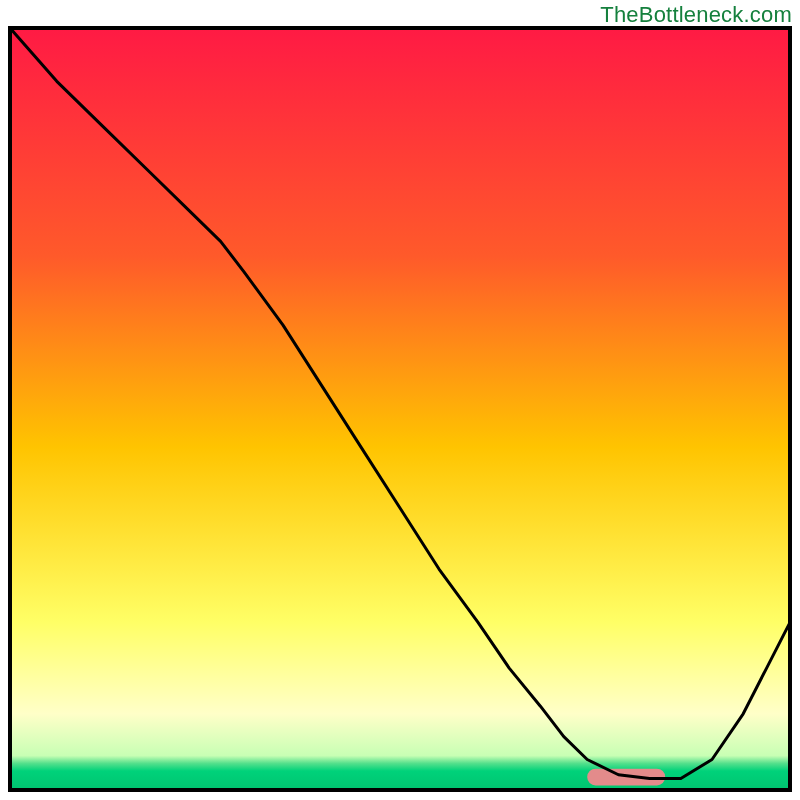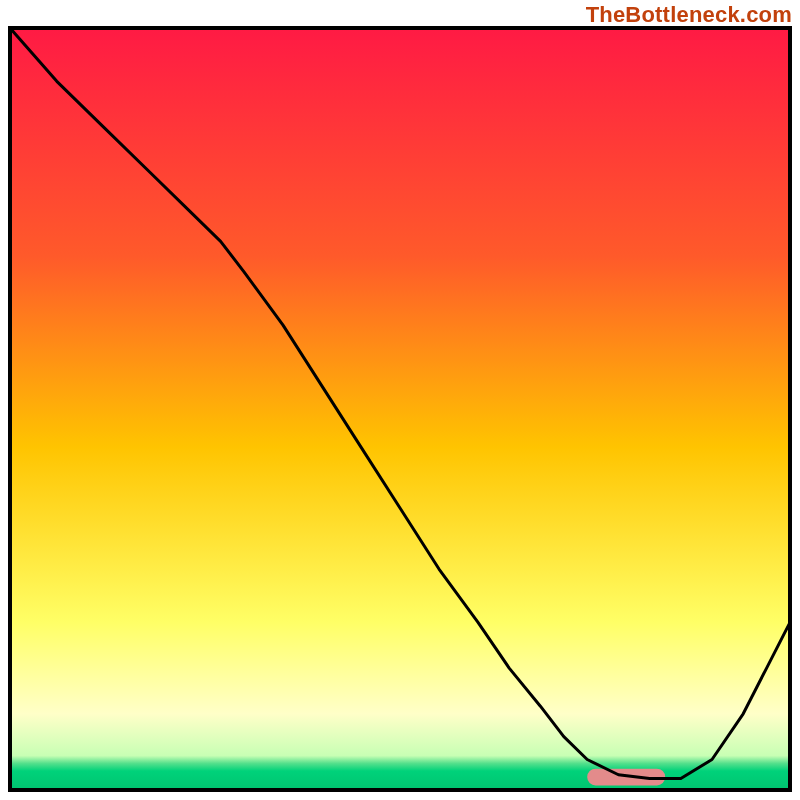--- a/index.html
+++ b/index.html
@@ -13,22 +13,22 @@
   .wrap {
     position: relative;
     width: 800px;
     height: 800px;
   }
   .watermark {
     position: absolute;
     top: 2px;
     right: 8px;
     font-size: 22px;
-    font-weight: 700;
-    color: #c2410c;
+    font-weight: 400;
+    color: #15803d;
     letter-spacing: 0.2px;
     z-index: 10;
   }
   svg {
     position: absolute;
     left: 0;
     top: 0;
   }
 </style>
 </head>

